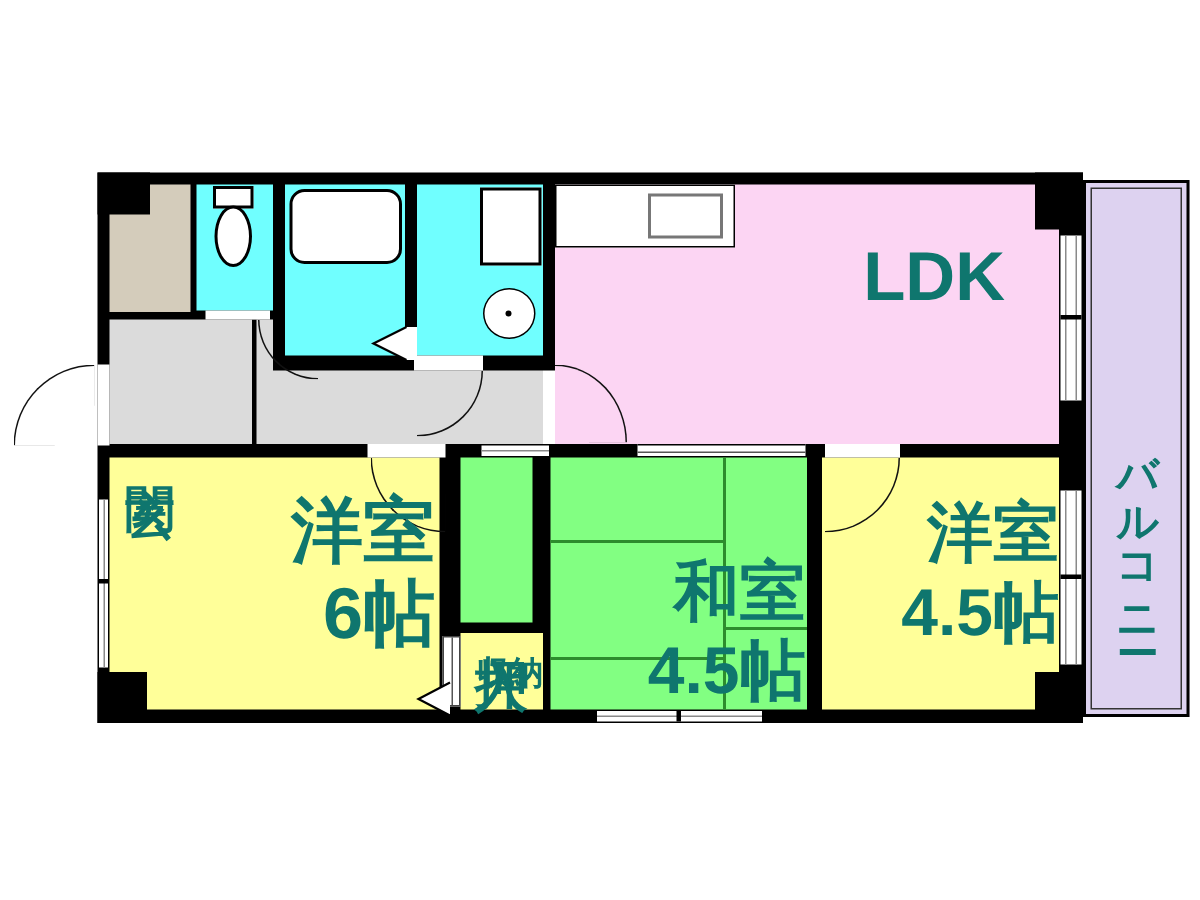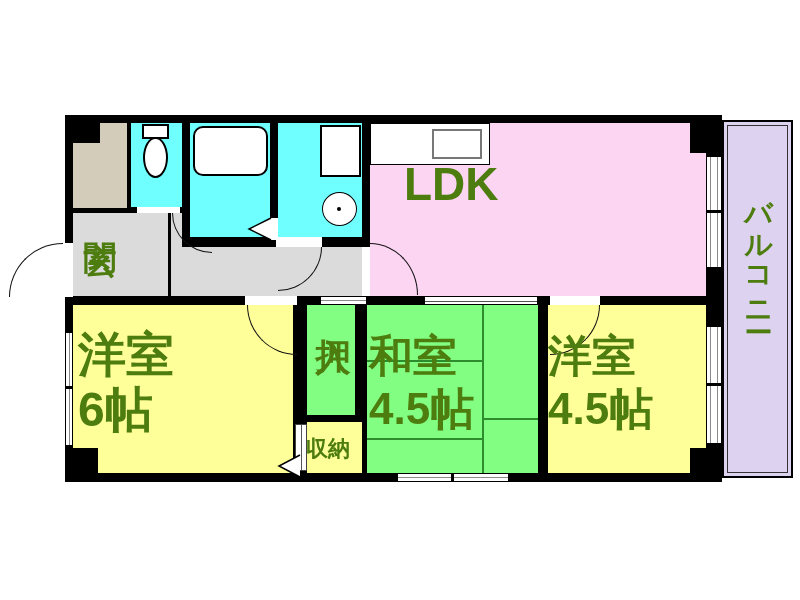--- a/index.html
+++ b/index.html
@@ -2,21 +2,21 @@
 <html><head>
 <meta charset="utf-8">
 <style>
   html,body{margin:0;padding:0;background:#fff;}
   #stage{position:relative;width:800px;height:600px;background:#ffffff;overflow:hidden;
          font-family:"Liberation Sans","DejaVu Sans",sans-serif;}
   .abs{position:absolute;}
   .room{position:absolute;}
   .black{background:#000;}
   .white{background:#fff;}
-  .lbl{position:absolute;color:#4d7c0f;font-weight:600;text-align:left;line-height:1.1;}
+  .lbl{position:absolute;color:#0f766e;font-weight:600;text-align:right;line-height:1.1;}
   .vlbl{writing-mode:vertical-rl;text-orientation:upright;letter-spacing:2px;}
   .arc{position:absolute;box-sizing:border-box;background:transparent;}
   .fixture{position:absolute;background:#fff;border:2px solid #000;box-sizing:border-box;}
   .win{position:absolute;background:#fff;}
   .winline-v{position:absolute;background:#8a8a8a;width:1px;top:0;bottom:0;}
   .winline-h{position:absolute;background:#8a8a8a;height:1px;left:0;right:0;}
   .tick{position:absolute;background:#000;}
 </style>
 </head>
 <body>
@@ -118,21 +118,21 @@
   <div class="lbl" style="left:404px;top:158px;width:266px;height:112px;font-size:46px;line-height:52px;">
     <span style="display:block;">LDK</span>
   </div>
 
   <div class="lbl" style="left:78px;top:327px;width:212px;height:112px;font-size:48px;line-height:55px;">
     <span style="display:block;">洋室</span>
     <span style="display:block;">6帖</span>
   </div>
 
   <div class="lbl" style="left:369px;top:329px;width:168px;height:112px;font-size:44px;line-height:53px;">
-    <span style="display:block;">和室</span>
+    <span style="display:block;margin-top:39px;">和室</span>
     <span style="display:block;">4.5帖</span>
   </div>
 
   <div class="lbl" style="left:548px;top:329px;width:158px;height:112px;font-size:44px;line-height:53px;">
     <span style="display:block;">洋室</span>
     <span style="display:block;">4.5帖</span>
   </div>
 
   <div class="lbl vlbl" style="left:312px;top:311px;width:40px;height:100px;font-size:35px;letter-spacing:0;">押入</div>
 

